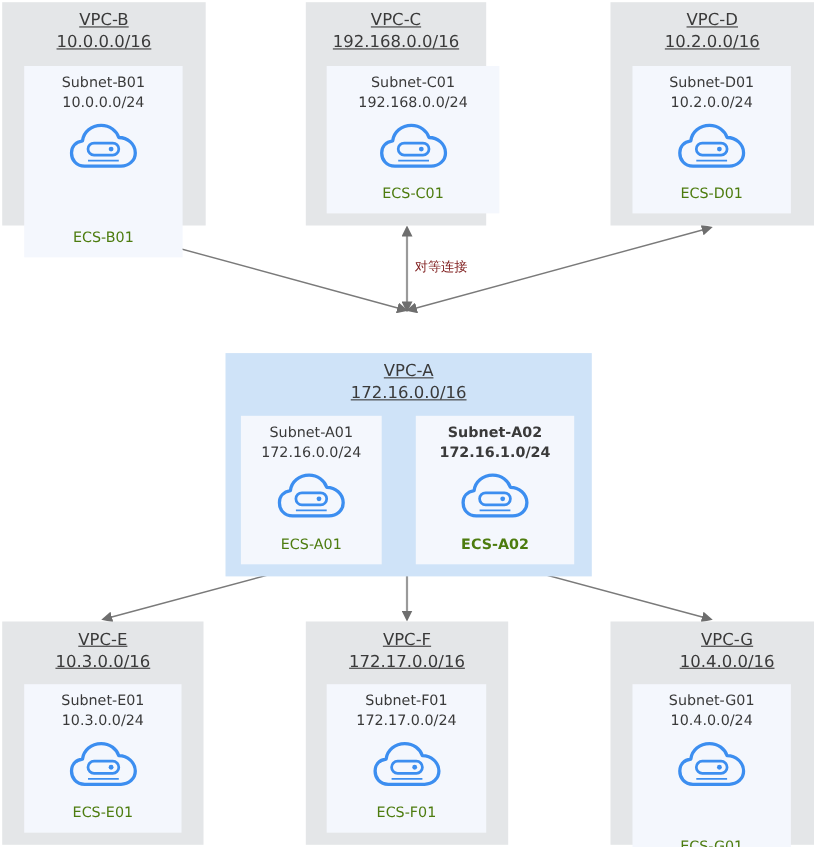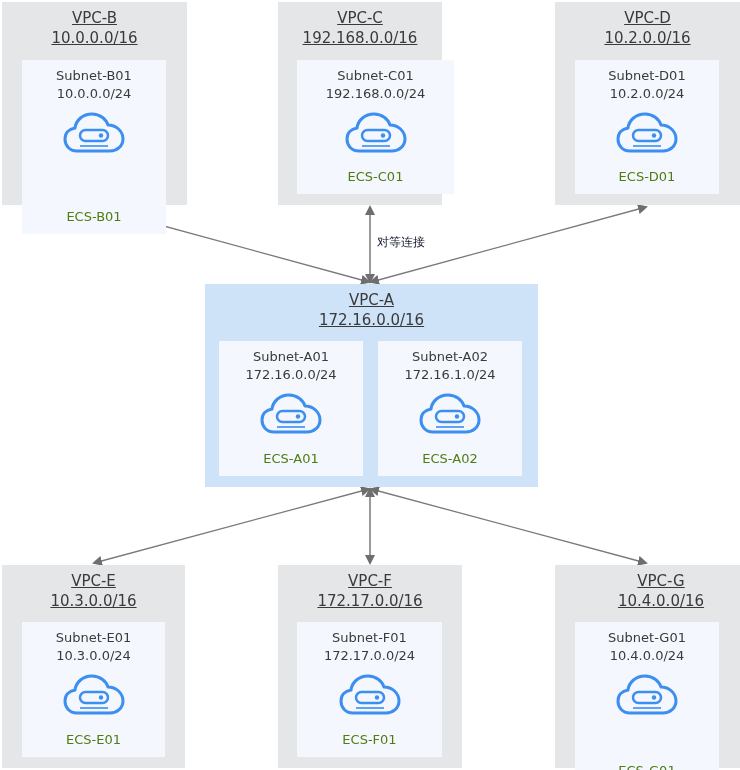--- a/index.html
+++ b/index.html
@@ -1,25 +1,25 @@
 <!DOCTYPE html>
 <html><head>
 <meta charset="utf-8">
 <style>
   html,body{margin:0;padding:0;background:#fff;}
   body{width:740px;height:770px;position:relative;overflow:hidden;font-family:"DejaVu Sans","Liberation Sans",sans-serif;color:#333;}
   .vpc{position:absolute;background:#e4e6e8;}
-  .vpc.main{background:#cfe3f8;}
+  .vpc.main{background:#cfe3f8;margin-top:37px;}
   .vpc-title{position:absolute;left:0;right:0;top:6px;text-align:center;font-size:15px;line-height:20px;color:#3a3a3a;text-decoration:underline;}
   .subnet{position:absolute;background:#f4f7fd;}
   .sub-title{position:absolute;left:0;right:0;top:7px;text-align:center;font-size:13px;line-height:18px;color:#3a3a3a;}
   .cloud{position:absolute;left:50%;top:51px;width:62px;height:44px;margin-left:-31px;}
   .ecs{position:absolute;left:0;right:0;bottom:9px;text-align:center;font-size:13px;line-height:16px;color:#4d7c0f;}
   svg#links{position:absolute;left:0;top:0;}
-  .peer-label{position:absolute;left:377px;top:234px;font-size:12px;color:#0f172a;}
+  .peer-label{position:absolute;left:377px;top:234px;font-size:12px;color:#7f1d1d;}
 </style>
 </head>
 <body>
 
 <svg id="links" width="740" height="770">
   <defs>
     <marker id="ah" markerWidth="10" markerHeight="10" refX="8" refY="5" orient="auto-start-reverse" markerUnits="userSpaceOnUse">
       <path d="M0,0 L10,5 L0,10 z" fill="#6e6e6e"></path>
     </marker>
   </defs>
@@ -82,31 +82,31 @@
       </svg>
     <div class="ecs">ECS-D01</div>
   </div>
 </div>
 
 <div class="vpc main" style="left:205px;top:284px;width:333px;height:203px;">
   <div class="vpc-title">
       <div>VPC-A</div>
       <div>172.16.0.0/16</div>
     </div>
-  <div class="subnet" style="left:14px;top:57px;width:144px;height:135px;">
+  <div class="subnet" style="left:14px;top:57px;width:128px;height:135px;">
     <div class="sub-title">
         <div>Subnet-A01</div>
         <div>172.16.0.0/24</div>
       </div>
     <svg class="cloud" viewBox="0 0 62 44">
         <use href="#cloudsym"></use>
       </svg>
     <div class="ecs">ECS-A01</div>
   </div>
-  <div class="subnet" style="left:173px;top:57px;width:144px;height:135px;">
+  <div class="subnet" style="left:173px;top:57px;width:144px;height:135px;font-weight:bold;">
     <div class="sub-title">
         <div>Subnet-A02</div>
         <div>172.16.1.0/24</div>
       </div>
     <svg class="cloud" viewBox="0 0 62 44">
         <use href="#cloudsym"></use>
       </svg>
     <div class="ecs">ECS-A02</div>
   </div>
 </div>

